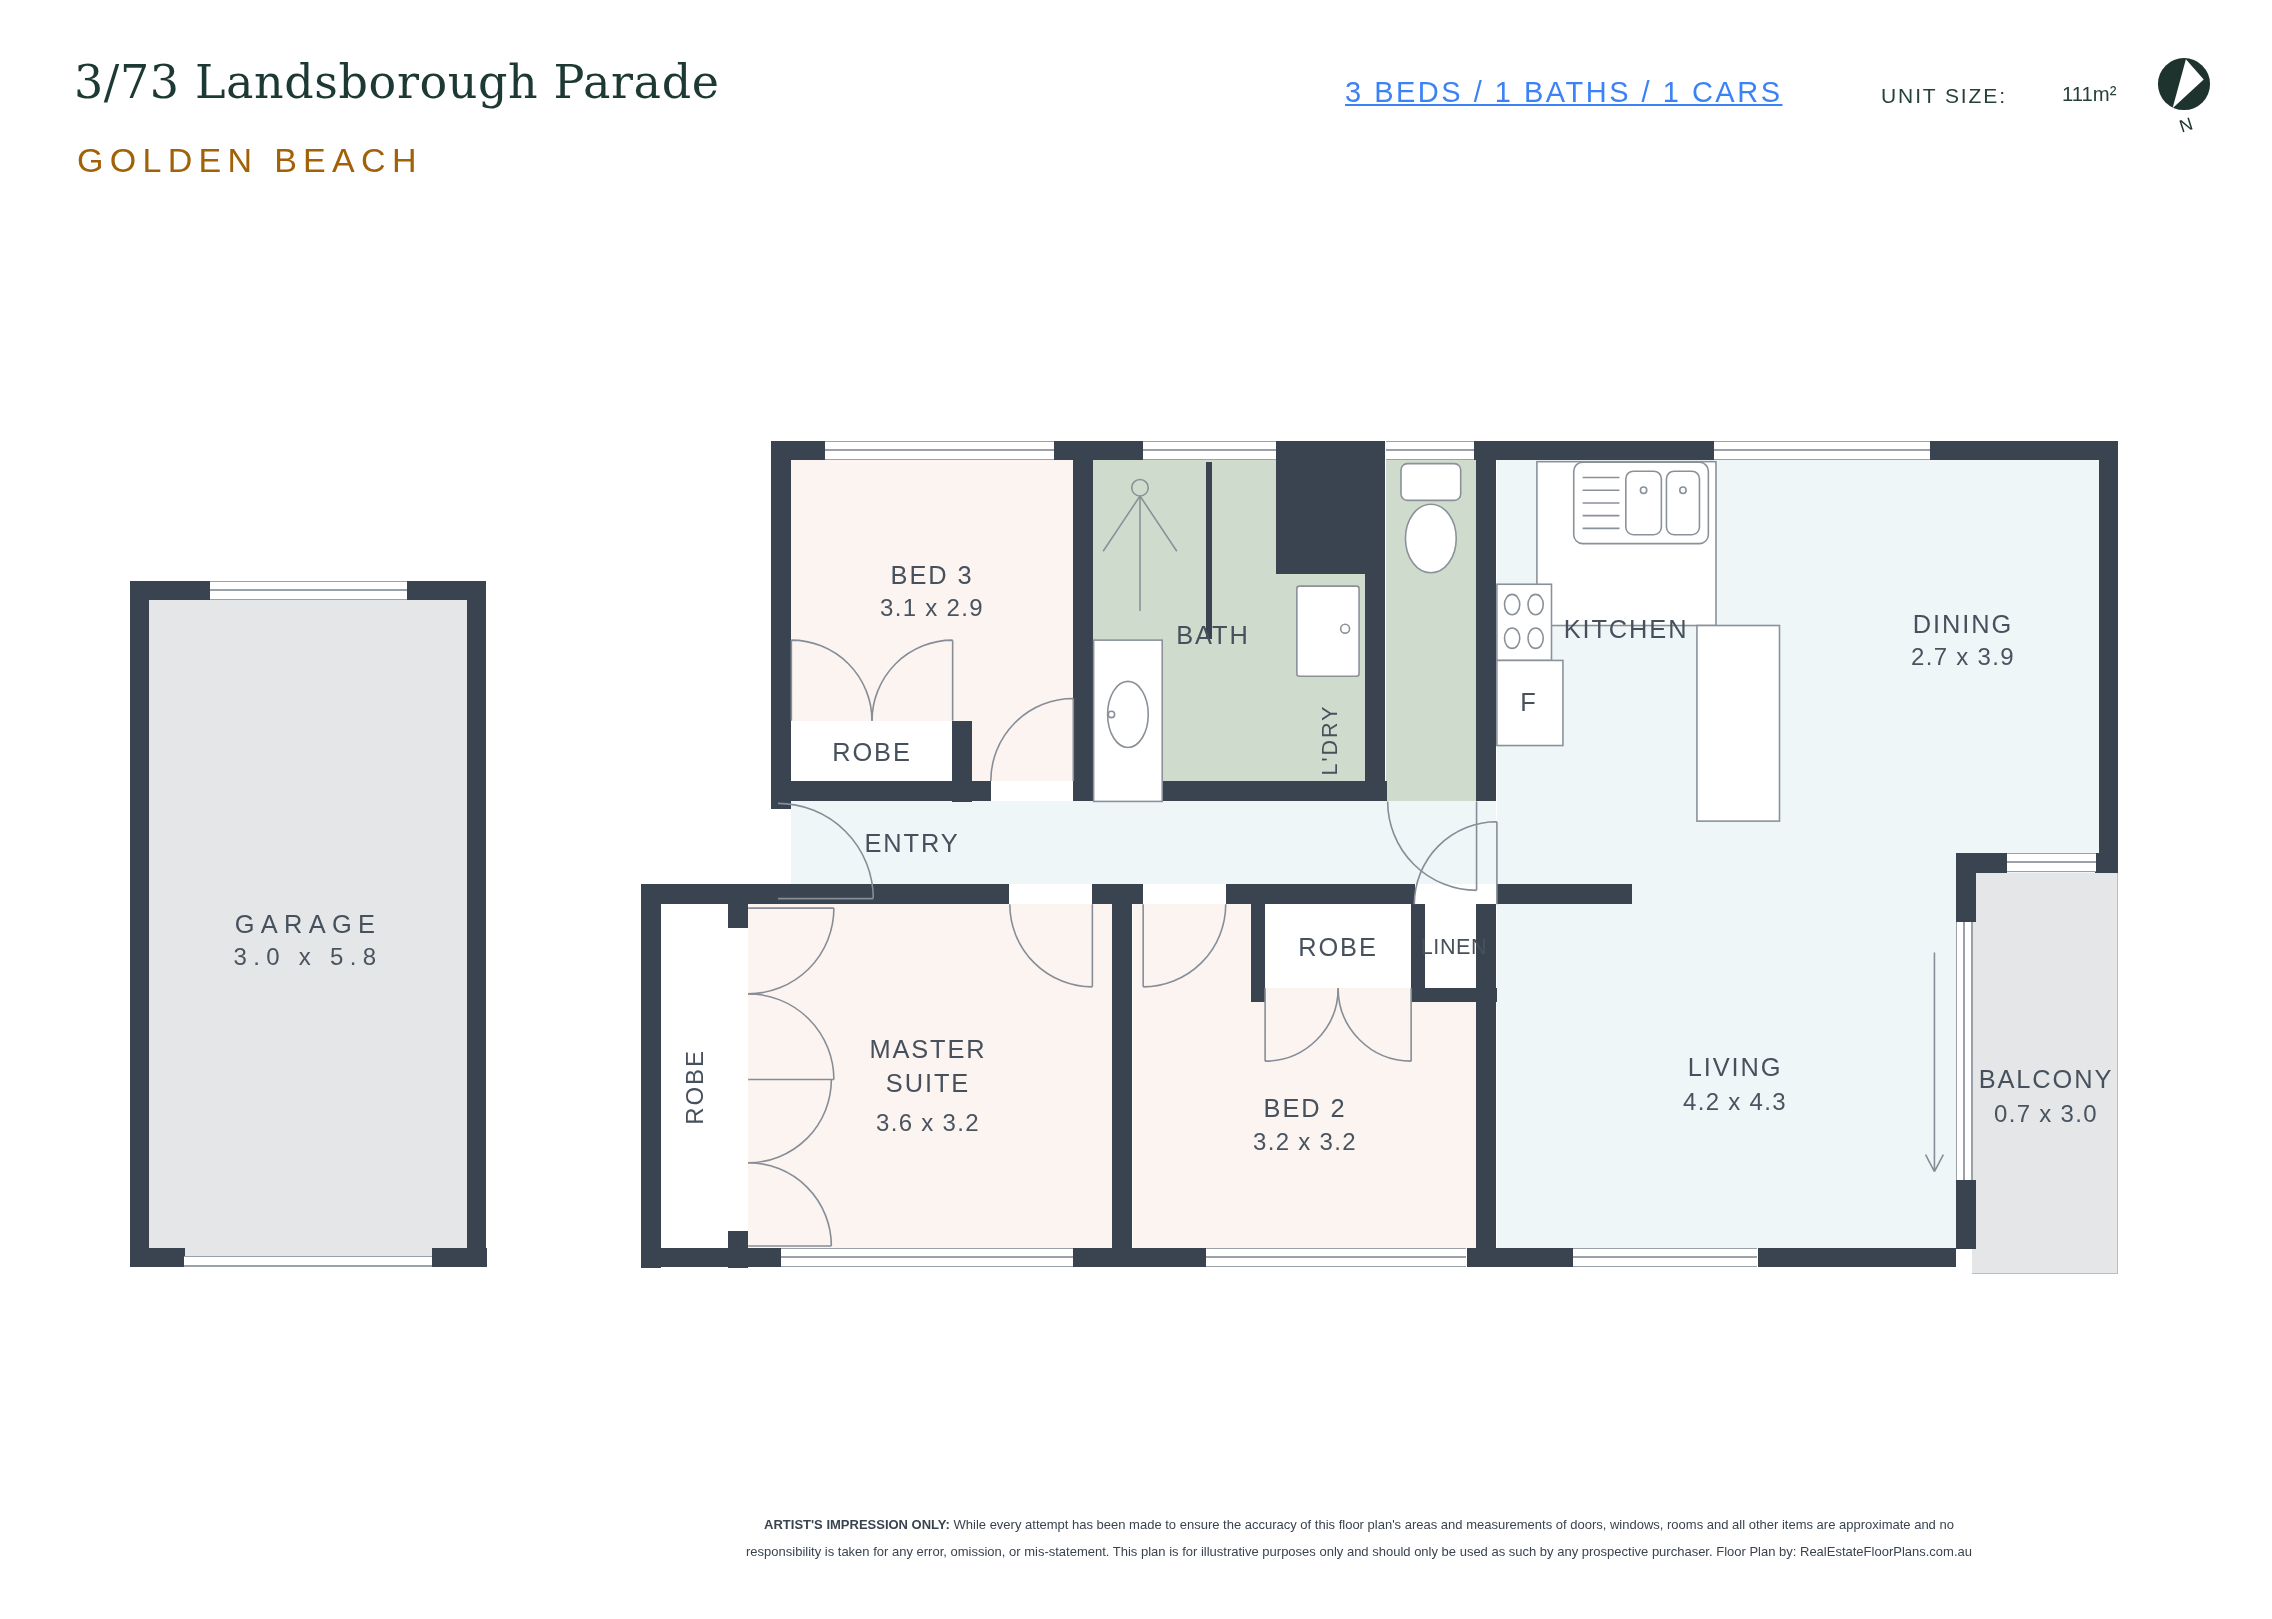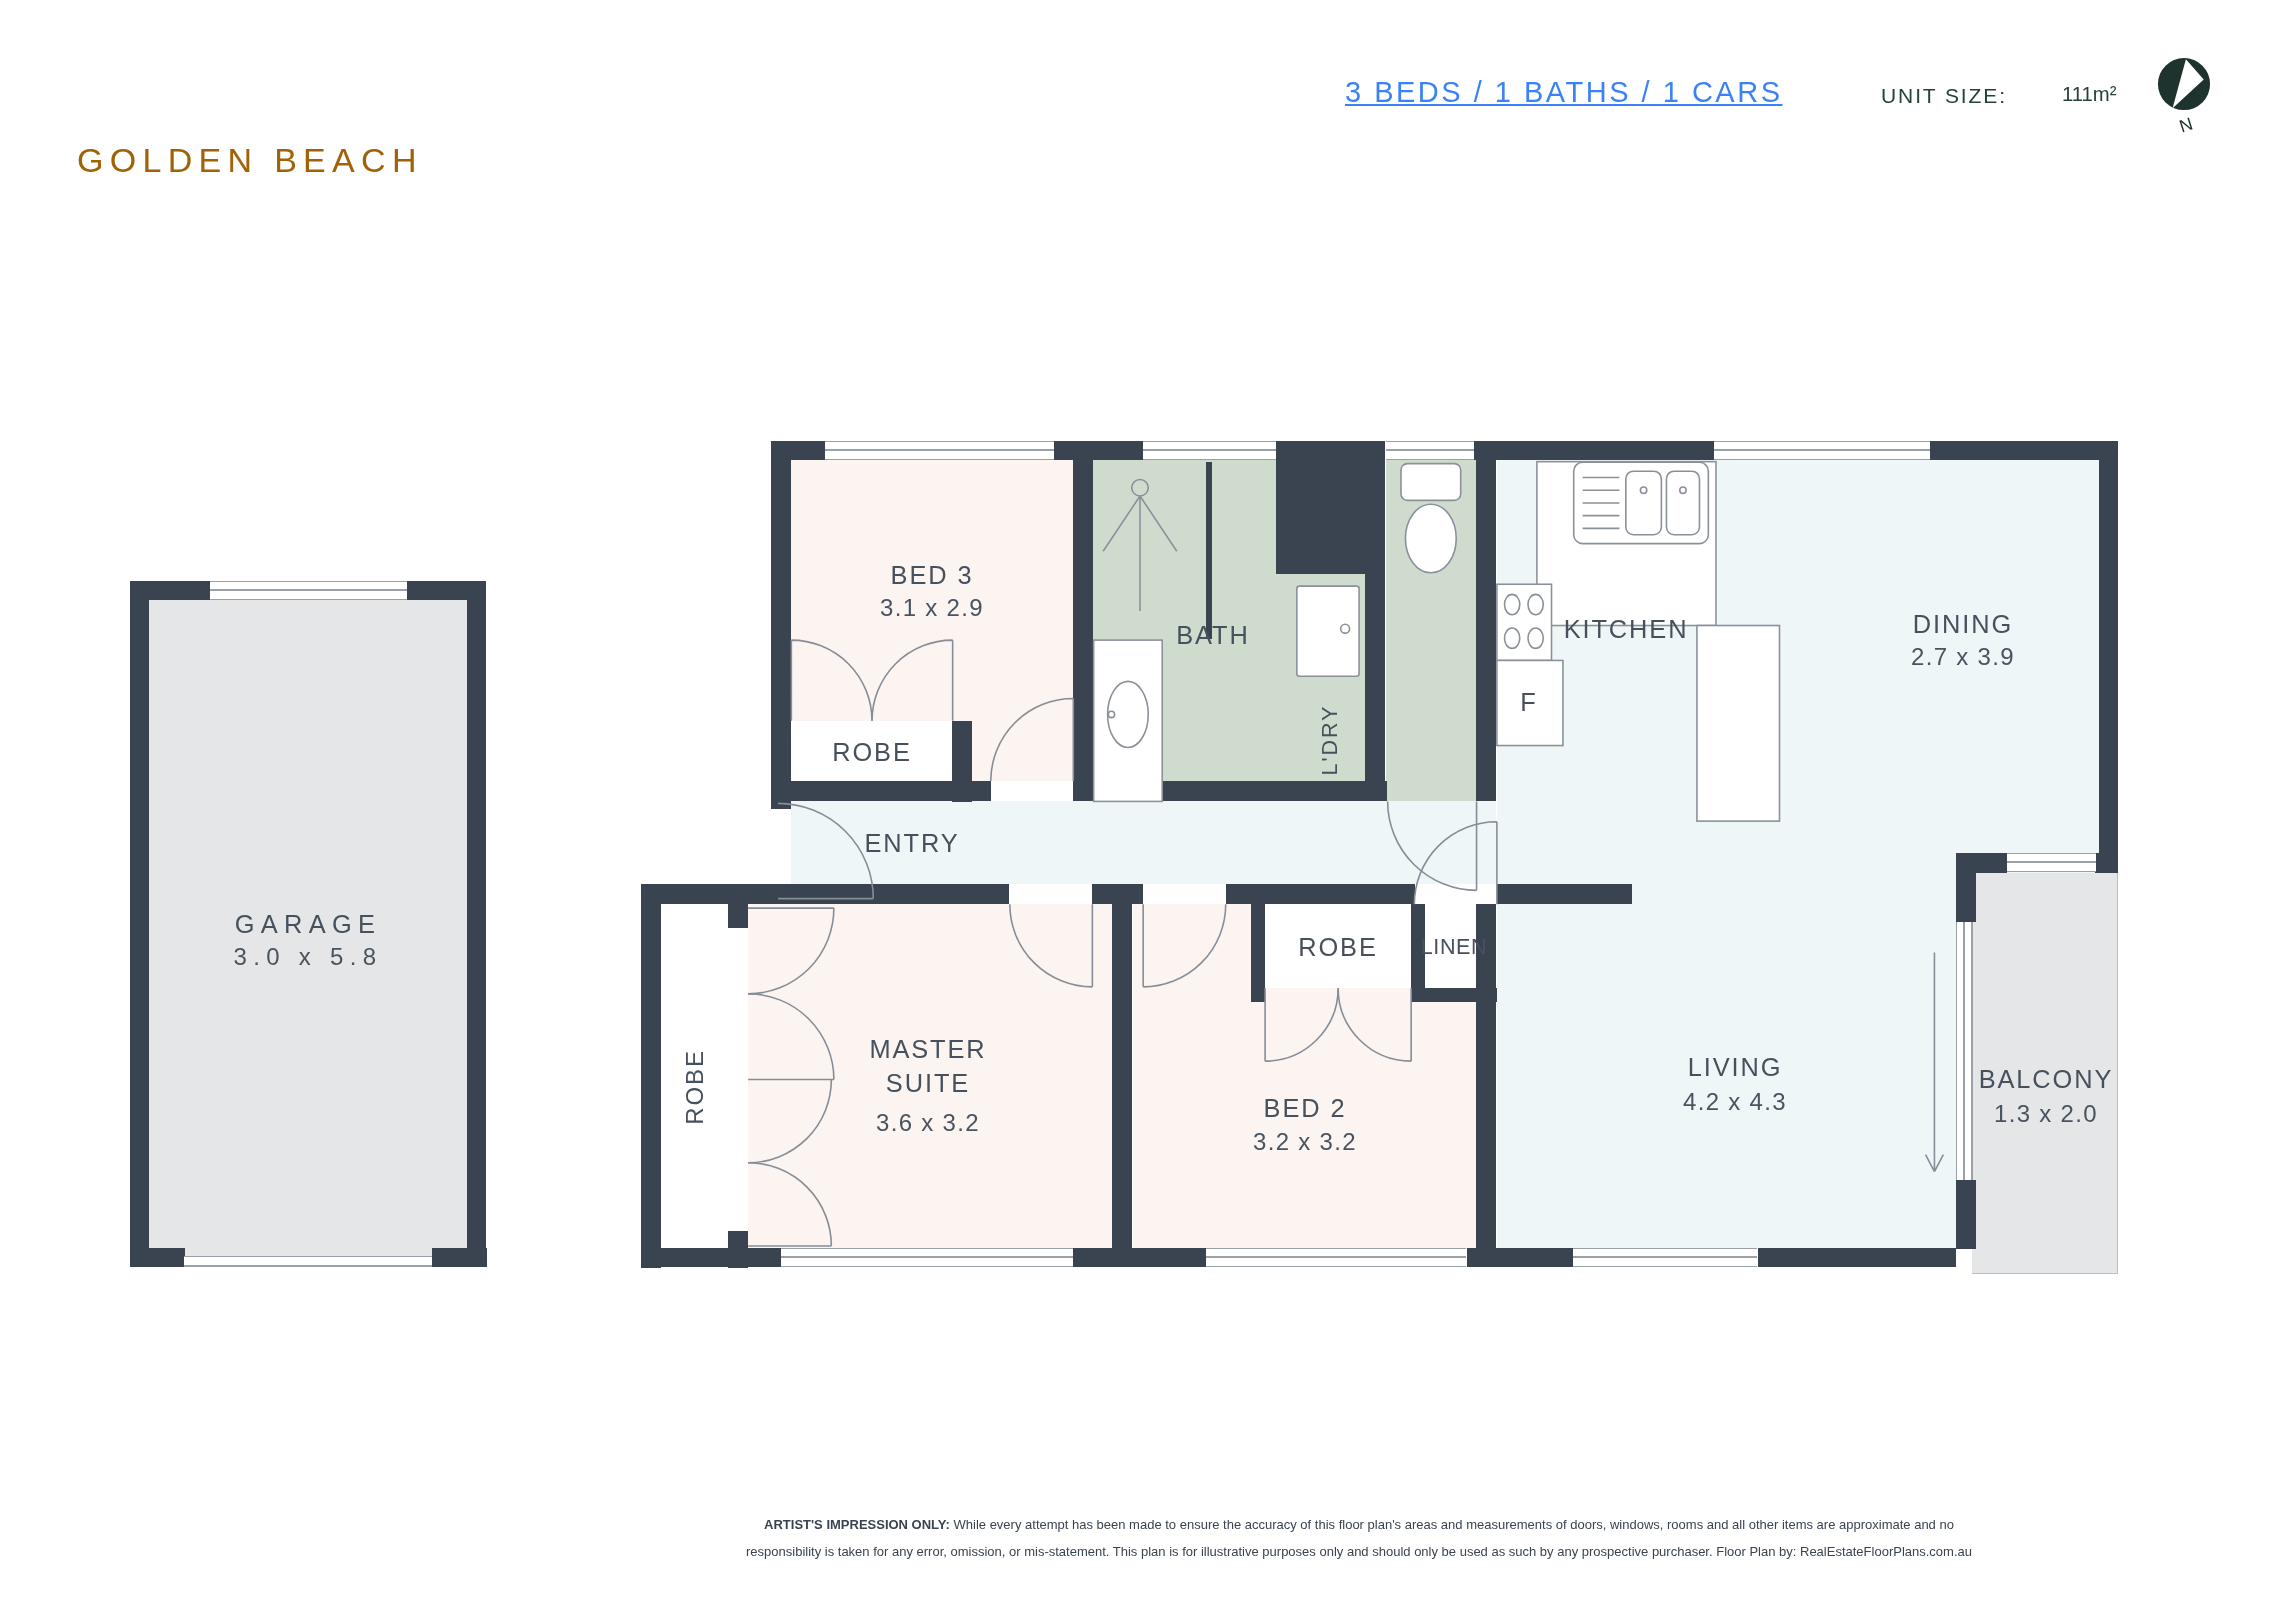--- a/index.html
+++ b/index.html
@@ -55,20 +55,21 @@
         background:#20342f;}
   .disclaimer{position:absolute;left:559px;top:1511px;width:1600px;text-align:center;
         font-size:13px;line-height:27px;color:#3a4450;}
   .disclaimer b{font-weight:bold;}
 </style>
 </head>
 <body>
 
 <div id="canvas">
 
+  <div class="title">3/73 Landsborough Parade</div>
   <div class="suburb">GOLDEN BEACH</div>
   <div class="specs">3 BEDS / 1 BATHS / 1 CARS</div>
   <div class="unitlbl">UNIT SIZE:</div>
   <div class="unitval">111m²</div>
   <svg class="compass" viewBox="0 0 110 140">
     <circle cx="55" cy="52" r="41" fill="#1e332e"></circle>
     <polygon points="58,13 37,90 86,45" fill="#ffffff"></polygon>
     <text x="49" y="128" font-size="28" fill="#1e332e" font-family="Liberation Sans, sans-serif" transform="rotate(-18 52 120)">N</text>
   </svg>
 
@@ -240,21 +241,21 @@
 
   <div class="lbl" style="left:1305px;top:1108px;">BED 2</div>
   <div class="lbl dims" style="left:1305px;top:1142px;">3.2 x 3.2</div>
   <div class="lbl" style="left:1338px;top:947px;">ROBE</div>
   <div class="lbl small" style="left:1454px;top:947px;letter-spacing:0.6px;">LINEN</div>
 
   <div class="lbl" style="left:1735px;top:1067px;">LIVING</div>
   <div class="lbl dims" style="left:1735px;top:1102px;">4.2 x 4.3</div>
 
   <div class="lbl" style="left:2046px;top:1079px;">BALCONY</div>
-  <div class="lbl dims" style="left:2046px;top:1114px;">1.3 x 2.0</div>
+  <div class="lbl dims" style="left:2046px;top:1114px;">0.7 x 3.0</div>
 
   <div class="disclaimer">
     <b>ARTIST'S IMPRESSION ONLY:</b><span> While every attempt has been made to ensure the accuracy of this floor plan's areas and measurements of doors, windows, rooms and all other items are approximate and no</span><br>
     <span>responsibility is taken for any error, omission, or mis-statement. This plan is for illustrative purposes only and should only be used as such by any prospective purchaser. Floor Plan by: RealEstateFloorPlans.com.au</span>
   </div>
 
 </div>
 
 
 </body></html>

